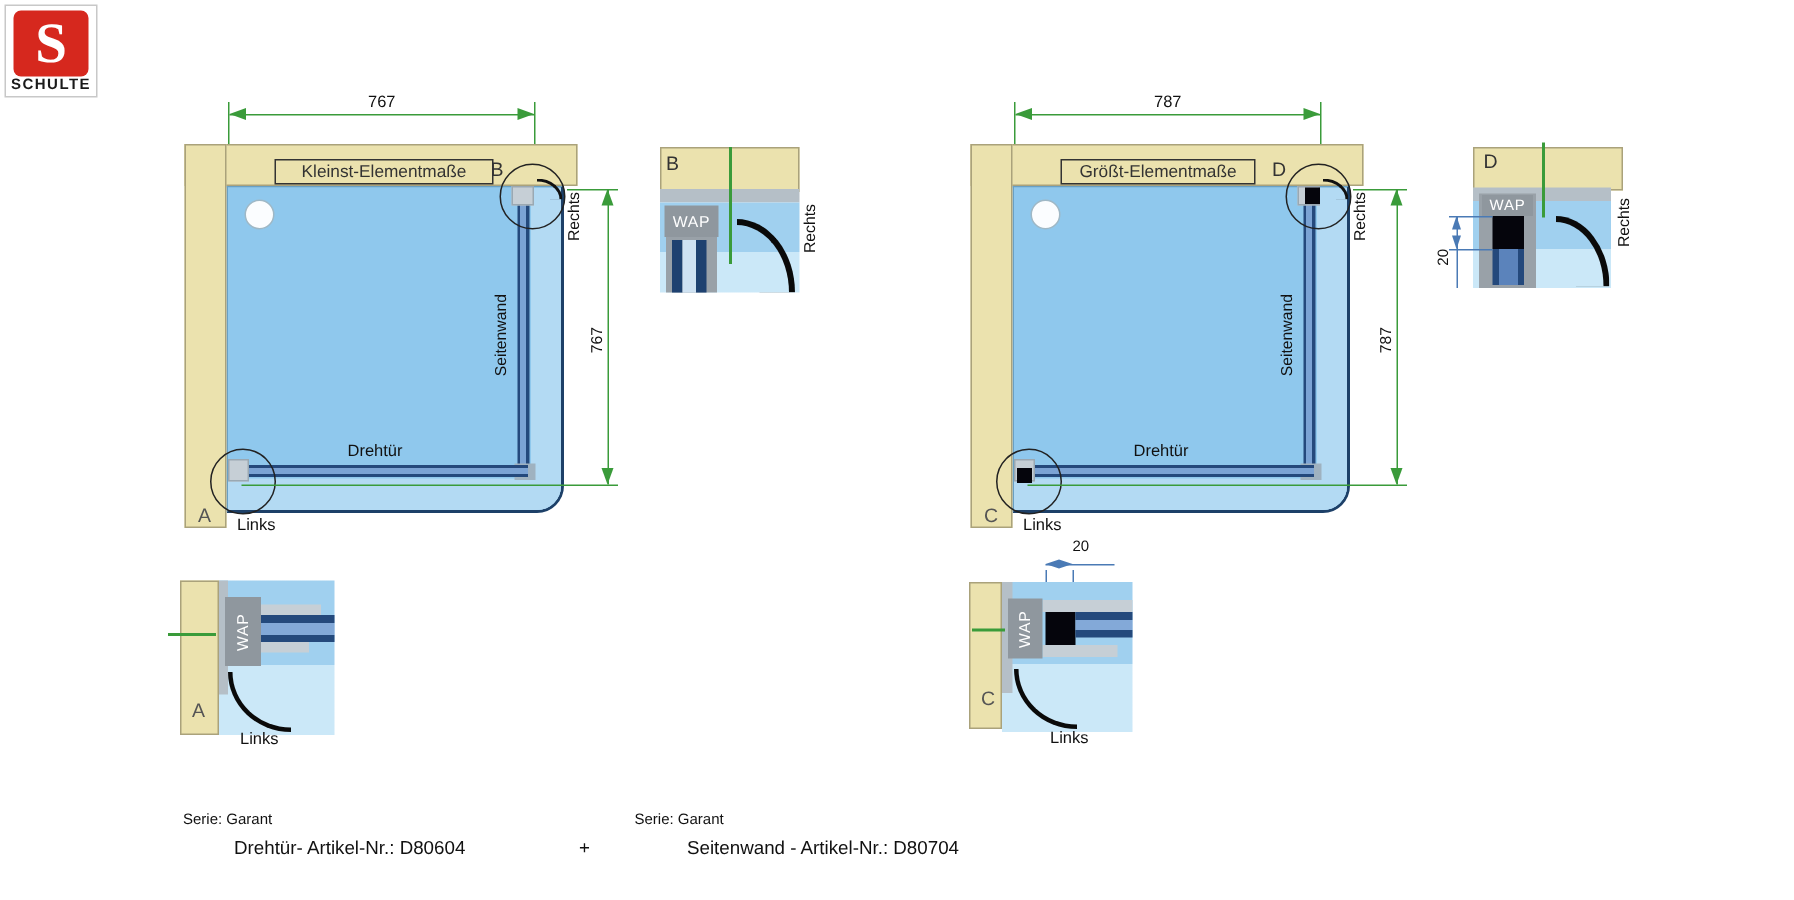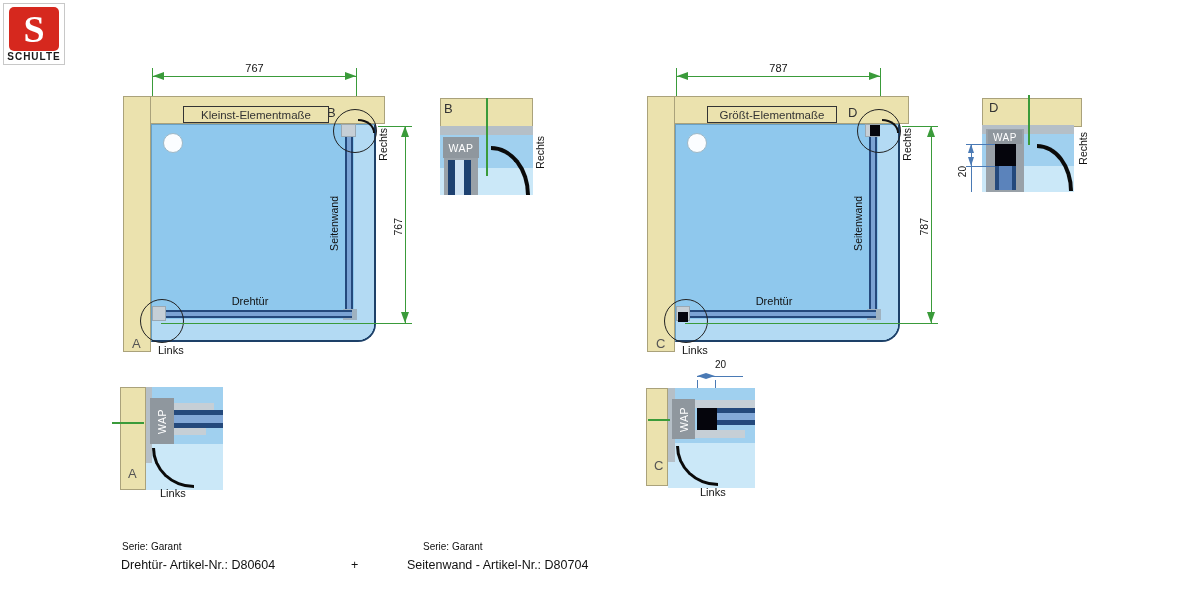--- a/index.html
+++ b/index.html
@@ -63,21 +63,21 @@
   .logo{position:absolute;left:3px;top:3px;width:62px;height:62px;background:#fff;
         border:1px solid #c8c8c8;box-sizing:border-box;}
   .logo-red{position:absolute;left:5px;top:3px;width:50px;height:44px;background:#d6281e;
             border-radius:5px;display:flex;align-items:center;justify-content:center;}
   .logo-s{color:#fff;font-family:"Liberation Serif","DejaVu Serif",serif;
           font-weight:bold;font-size:38px;line-height:38px;}
   .logo-brand{position:absolute;left:0;top:47px;width:100%;text-align:center;
               font-size:10px;font-weight:bold;letter-spacing:1px;color:#1a1a1a;}
   
   .serie{position:absolute;font-size:10px;color:#111;}
-  .article{position:absolute;font-size:12.5px;color:#111;}
+  .article{position:absolute;font-size:12.5px;color:#111;margin-left:35px;}
 </style>
 </head>
 <body>
 
 <div class="logo">
   <div class="logo-red">
     <span class="logo-s">S</span>
   </div>
   <div class="logo-brand">SCHULTE</div>
 </div>
@@ -245,14 +245,14 @@
   <div class="greenline" style="left:648px;top:419px;width:22px;height:2px;"></div>
   <div class="marker-letter" style="left:654px;top:458px;color:#555;">C</div>
   <div class="txt" style="left:700px;top:486px;">Links</div>
 </div>
 
 <div>
   <div class="serie" style="left:122px;top:541px;">Serie: Garant</div>
   <div class="article" style="left:121px;top:558px;">Drehtür- Artikel-Nr.: D80604</div>
   <div class="article" style="left:351px;top:558px;">+</div>
   <div class="serie" style="left:423px;top:541px;">Serie: Garant</div>
-  <div class="article" style="left:407px;top:558px;">Seitenwand - Artikel-Nr.: D80704</div>
+  <div class="article" style="left:423px;top:558px;">Seitenwand - Artikel-Nr.: D80704</div>
 </div>
 
 </body></html>

